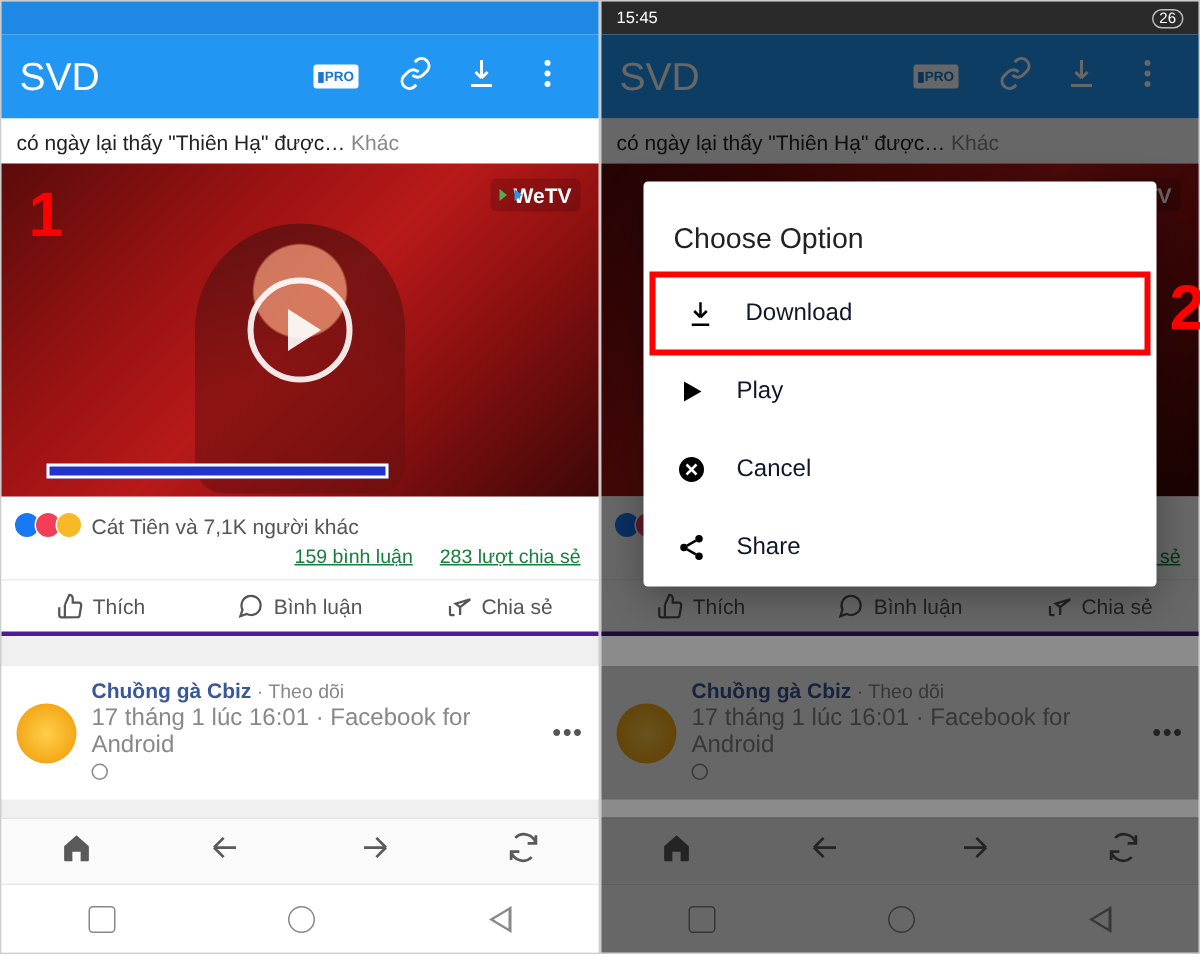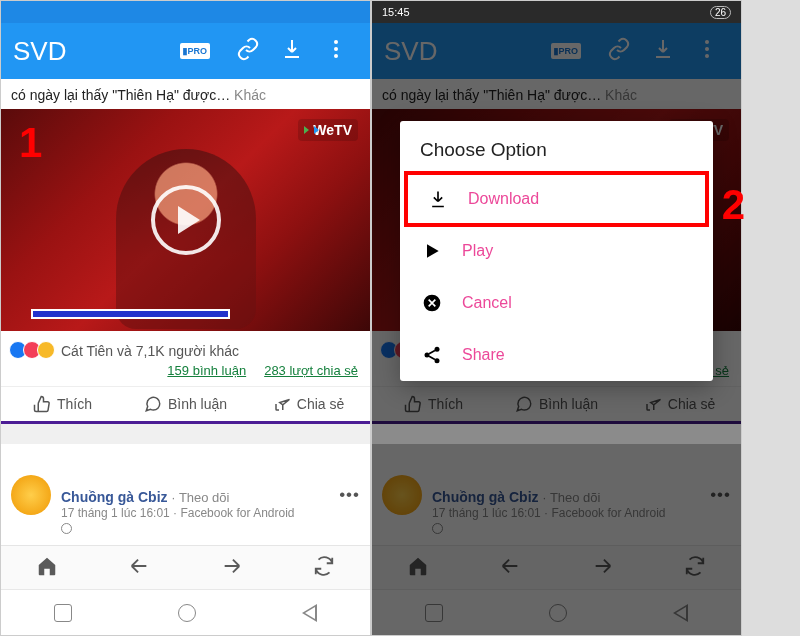--- a/index.html
+++ b/index.html
@@ -1,17 +1,17 @@
 <!DOCTYPE html>
 <html><head>
 <meta charset="utf-8">
 <style>
   * { margin: 0; padding: 0; box-sizing: border-box; font-family: Arial, sans-serif; }
   body { background: #ddd; width: 800px; height: 636px; display: flex; gap: 0; }
-  .phone { width: 371px; height: 636px; background: #f0f0f0; position: relative; border: 1px solid #ccc; }
+  .phone { width: 400px; height: 636px; background: #f0f0f0; position: relative; border: 1px solid #ccc; }
   .status-bar { height: 22px; background: #1e88e5; color: #fff; display: flex; align-items: center; padding: 0 10px; font-size: 11px; justify-content: space-between; }
   .phone2 .status-bar { background: #2a2a2a; }
   .appbar { height: 56px; background: #2196f3; display: flex; align-items: center; padding: 0 12px; color: #fff; }
   .appbar .title { font-size: 26px; font-weight: 400; flex: 1; }
   .appbar .pro-badge { background: #fff; color: #1976d2; font-size: 9px; font-weight: bold; padding: 3px 3px; border-radius: 2px; display: inline-flex; align-items: center; margin-right: 16px; }
   .appbar svg { fill: #fff; }
   .appbar .icon-btn { padding: 6px 10px; }
   .caption { padding: 8px 10px 6px; font-size: 14px; color: #222; background: #fff; white-space: nowrap; overflow: hidden; }
   .caption .more { color: #888; }
   .video { position: relative; width: 100%; height: 222px; background: linear-gradient(135deg,#5a0b0b 0%,#9a1212 30%,#b81919 50%,#8d1010 70%,#3d0707 100%); overflow: hidden; }
@@ -26,40 +26,40 @@
   .reactions { background:#fff; padding: 10px 12px 4px; }
   .reactions .row1 { display:flex; align-items:flex-end; gap:6px; font-size:14px; color:#555; }
   .react-emoji { display:flex; }
   .react-emoji span { width:18px; height:18px; border-radius:50%; margin-left:-4px; display:inline-block; border:1px solid #fff; }
   .r-like{background:#1877f2;} .r-love{background:#f33e58;} .r-wow{background:#f7b928;}
   .reactions .row2 { display:flex; justify-content:flex-end; gap:18px; font-size:13px; color:#15803d; padding: 4px 0; text-decoration: underline; }
   .actions { background:#fff; display:flex; border-top:1px solid #eee; border-bottom: 3px solid #4c1d95; padding: 8px 0; margin-bottom: 20px; }
   .action { flex:1; display:flex; align-items:center; justify-content:center; gap:6px; font-size:14px; color:#555; }
   .post2 { background:#fff; display:flex; align-items:center; padding: 8px 10px; gap: 10px; }
   .avatar { width:40px; height:40px; border-radius:50%; background: radial-gradient(circle,#ffce4a 0%,#f4a818 70%); display:flex; align-items:center; justify-content:center; font-size:8px; color:#8a5a00; text-align:center; line-height:1; }
-  .post2 .meta { flex:1;margin-top:36px; }
+  .post2 .meta { flex:1; }
   .post2 .name { font-size:14px; color:#385898; font-weight:bold; }
   .post2 .follow { font-size:13px; color:#888; }
-  .post2 .time { font-size:12px; color:#888; }
+  .post2 .time { font-size:16px; color:#888; }
   .post2 .more { color:#555; font-size:17px; letter-spacing:1px; }
   .browser-nav { position:absolute; bottom: 46px; left:0; right:0; height: 44px; background:#fafafa; border-top:1px solid #e5e5e5; display:flex; align-items:center; justify-content:space-around; }
   .browser-nav svg { fill:#5a5a5a; }
   .sys-nav { position:absolute; bottom:0; left:0; right:0; height:46px; background:#fff; border-top:1px solid #e8e8e8; display:flex; align-items:center; justify-content:space-around; }
   .sys-nav .shape { width:18px; height:18px; border:1.5px solid #888; }
   .sys-nav .sq { border-radius:3px; }
   .sys-nav .circ { border-radius:50%; }
   .sys-nav .tri { width:0; height:0; border:none; border-top:9px solid transparent; border-bottom:9px solid transparent; border-right:15px solid #888; background:none; position:relative; }
   .sys-nav .tri::after { content:''; position:absolute; left:3px; top:-6px; border-top:6px solid transparent; border-bottom:6px solid transparent; border-right:10px solid #fff; }
 
   
   .dim { position:absolute; top:22px; left:0; right:0; bottom:0; background:rgba(0,0,0,0.42); }
   .phone2 .appbar, .phone2 .caption, .phone2 .reactions, .phone2 .actions, .phone2 .post2, .phone2 .browser-nav, .phone2 .sys-nav, .phone2 .video { filter: brightness(0.7); }
   .dialog { position:absolute; top:120px; left:28px; right:28px; background:#fff; border-radius:3px; box-shadow:0 6px 24px rgba(0,0,0,0.3); padding: 0; z-index:10; filter:none !important; }
-  .dialog h3 { font-size:19px; font-weight:500; padding:18px 20px 12px; color:#222; }
-  .dialog .opt { display:flex; align-items:center; gap:20px; padding:16px 22px; font-size:16px; color:#ec4899; }
+  .dialog h3 { font-size:19px; font-weight:500; padding:28px 20px 12px; color:#222; }
+  .dialog .opt { display:flex; align-items:center; gap:20px; padding:16px 22px; font-size:16px; color:#0f172a; }
   .dialog .opt.highlight { outline: 4px solid #ff0000; outline-offset:-2px; margin: 0 6px; }
   .overlay-num2 { position:absolute; top:180px; right:-4px; color:#ff0000; font-size:42px; font-weight:bold; z-index:11; }
   .globe { width:11px; height:11px; border:1px solid #888; border-radius:50%; display:inline-block; position:relative; margin-top:3px; }
   .status-right { display:flex; align-items:center; gap:6px; }
   .battery { border:1px solid #bbb; border-radius:7px; padding:0 4px; font-size:10px; }
 </style>
 </head>
 <body>
 
 <div class="phone phone1">

